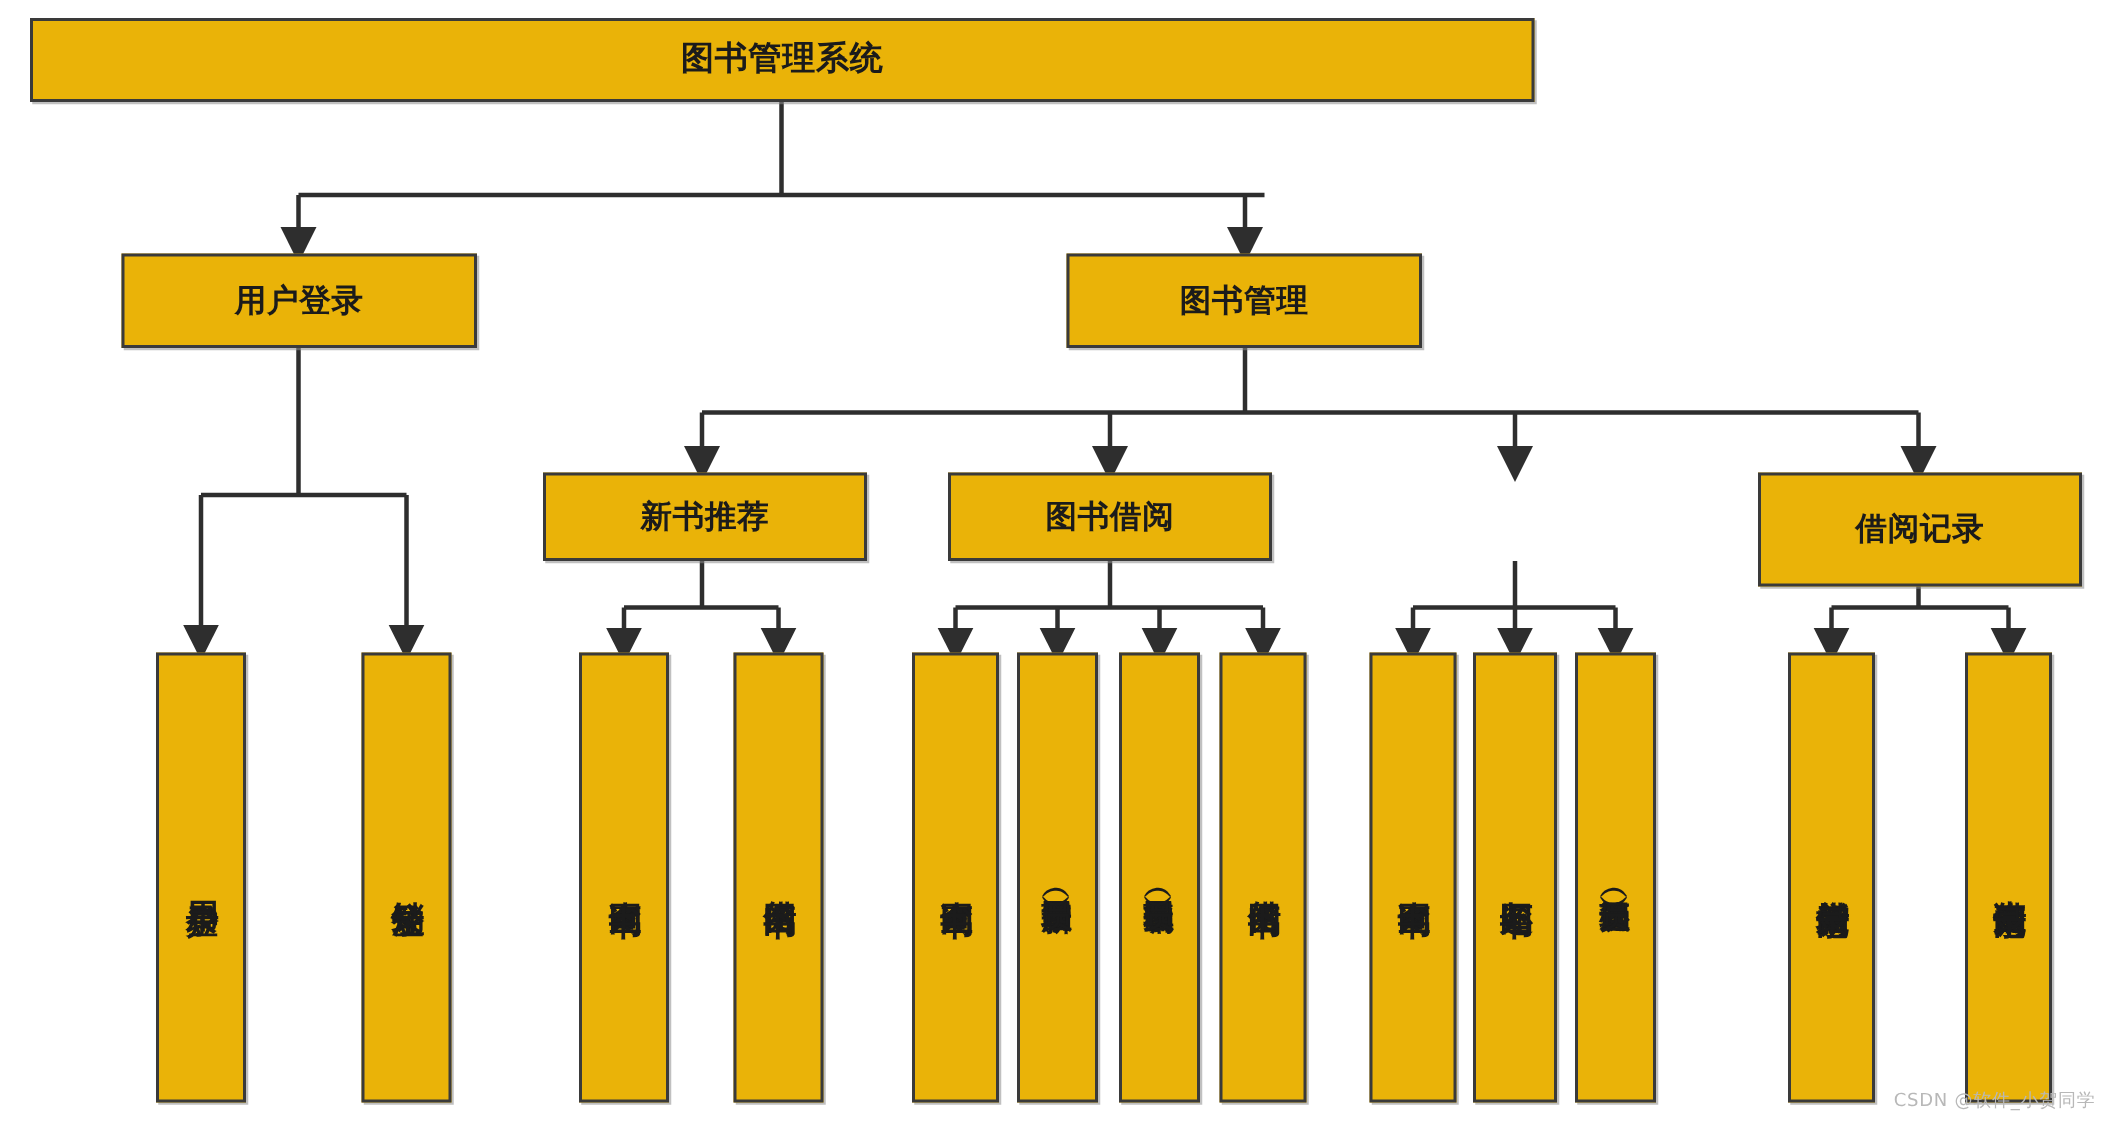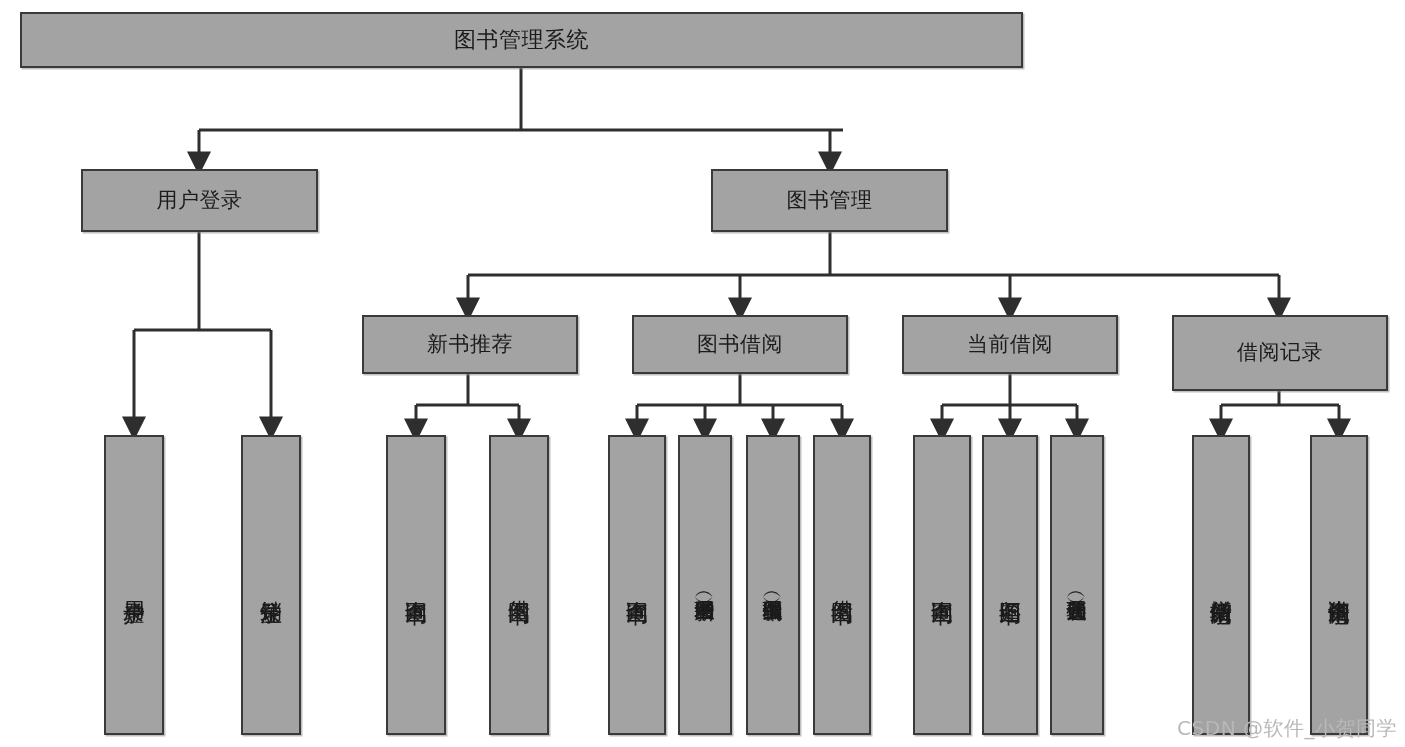--- a/index.html
+++ b/index.html
@@ -19,27 +19,28 @@
     position: absolute;
     left: 0;
     top: 0;
     width: 1405px;
     height: 747px;
     pointer-events: none;
   }
   .node {
     position: absolute;
     box-sizing: border-box;
-    background: #a3a3a3;
+    background: #eab308;
     border: 2.5px solid #3a3a3a;
     box-shadow: 1.5px 1.5px 0 rgba(140,140,140,0.55);
     display: flex;
     align-items: center;
     justify-content: center;
     color: #1b1b1b;
+    font-weight: bold;
   }
   .node .label-h {
     font-size: 21px;
     line-height: 1.1;
     letter-spacing: 0.5px;
     white-space: nowrap;
     text-align: center;
   }
   .node.root .label-h { font-size: 22px; }
   .node.leaf {
@@ -57,21 +58,21 @@
   }
   .node.leaf.narrow .label-v {
     font-size: 20px;
     line-height: 1.2;
     letter-spacing: 0px;
   }
   #watermark {
     position: absolute;
     right: 8px;
     bottom: 5px;
-    font-size: 20px;
+    font-size: 12px;
     color: #b8b8b8;
     letter-spacing: 0.5px;
     white-space: nowrap;
     font-family: "DejaVu Sans", "Liberation Sans", sans-serif;
   }
 </style>
 </head>
 <body>
 
 <div id="canvas">
@@ -136,23 +137,20 @@
   <div class="node" style="left:711px; top:169px; width:237px; height:63px;">
     <span class="label-h">图书管理</span>
   </div>
 
   <div class="node" style="left:632px; top:315px; width:216px; height:59px;">
     <span class="label-h">图书借阅</span>
   </div>
   <div class="node" style="left:362px; top:315px; width:216px; height:59px;">
     <span class="label-h">新书推荐</span>
   </div>
-  <div class="node" style="left:902px; top:315px; width:216px; height:59px;">
-    <span class="label-h">当前借阅</span>
-  </div>
   <div class="node" style="left:1172px; top:315px; width:216px; height:76px;">
     <span class="label-h">借阅记录</span>
   </div>
 
   <div class="node leaf" style="left:104px; top:435px; width:60px; height:300px;">
     <span class="label-v">用户登录</span>
   </div>
   <div class="node leaf" style="left:241px; top:435px; width:60px; height:300px;">
     <span class="label-v">注销登录</span>
   </div>

